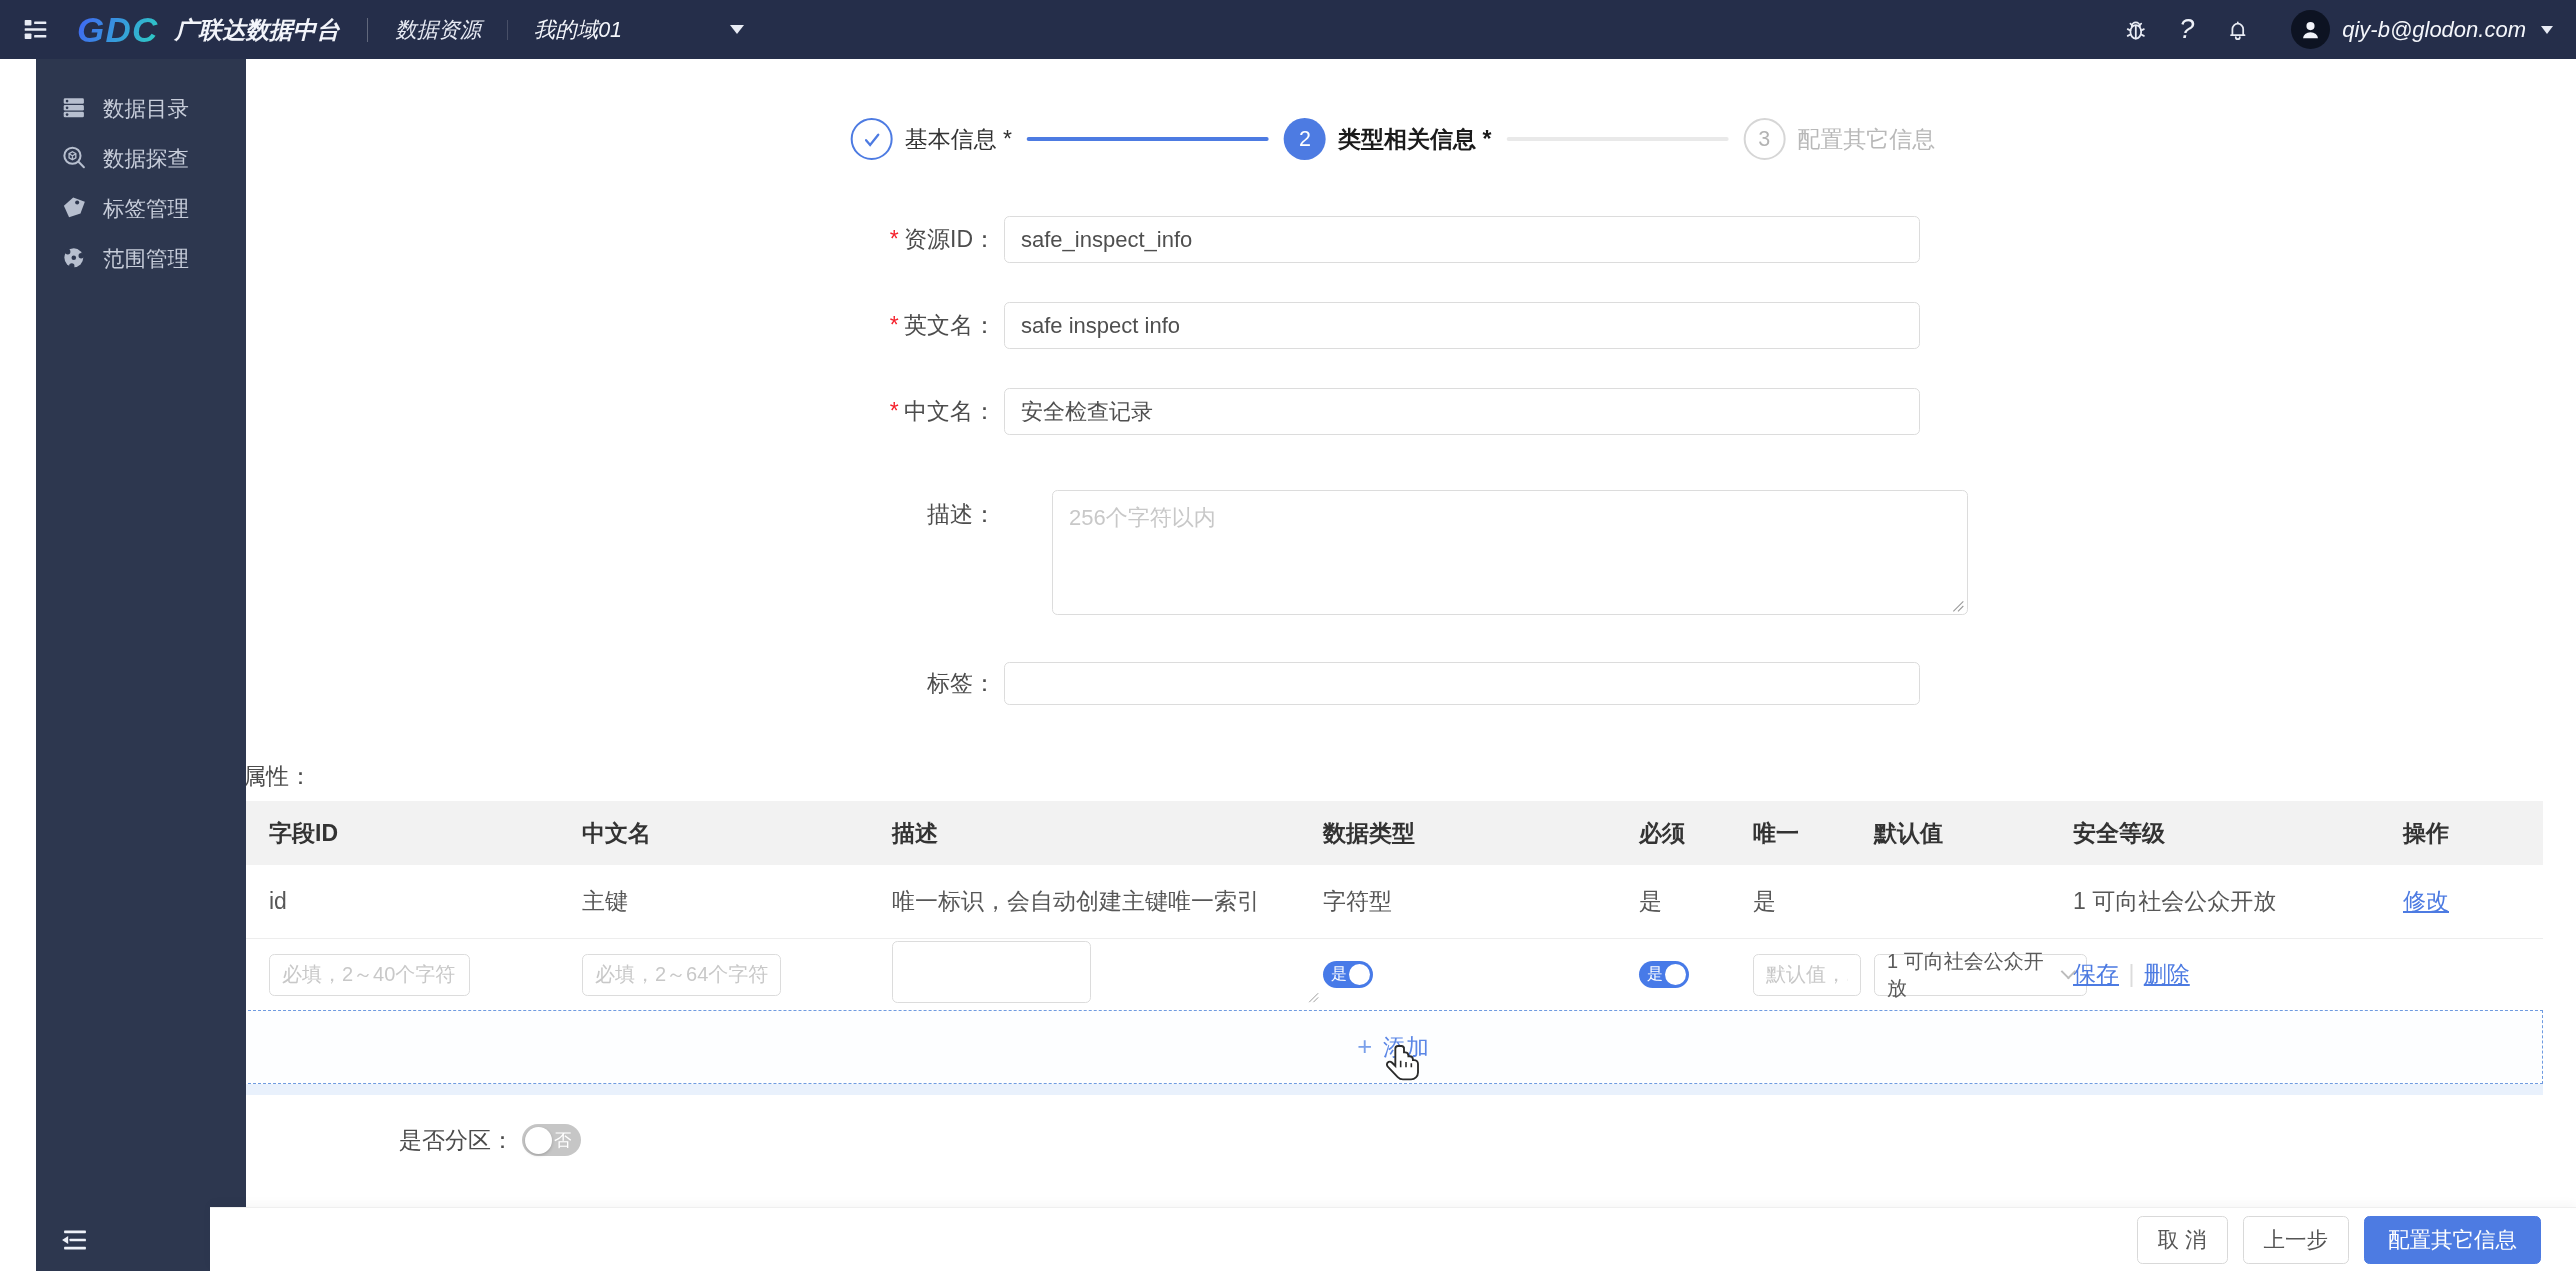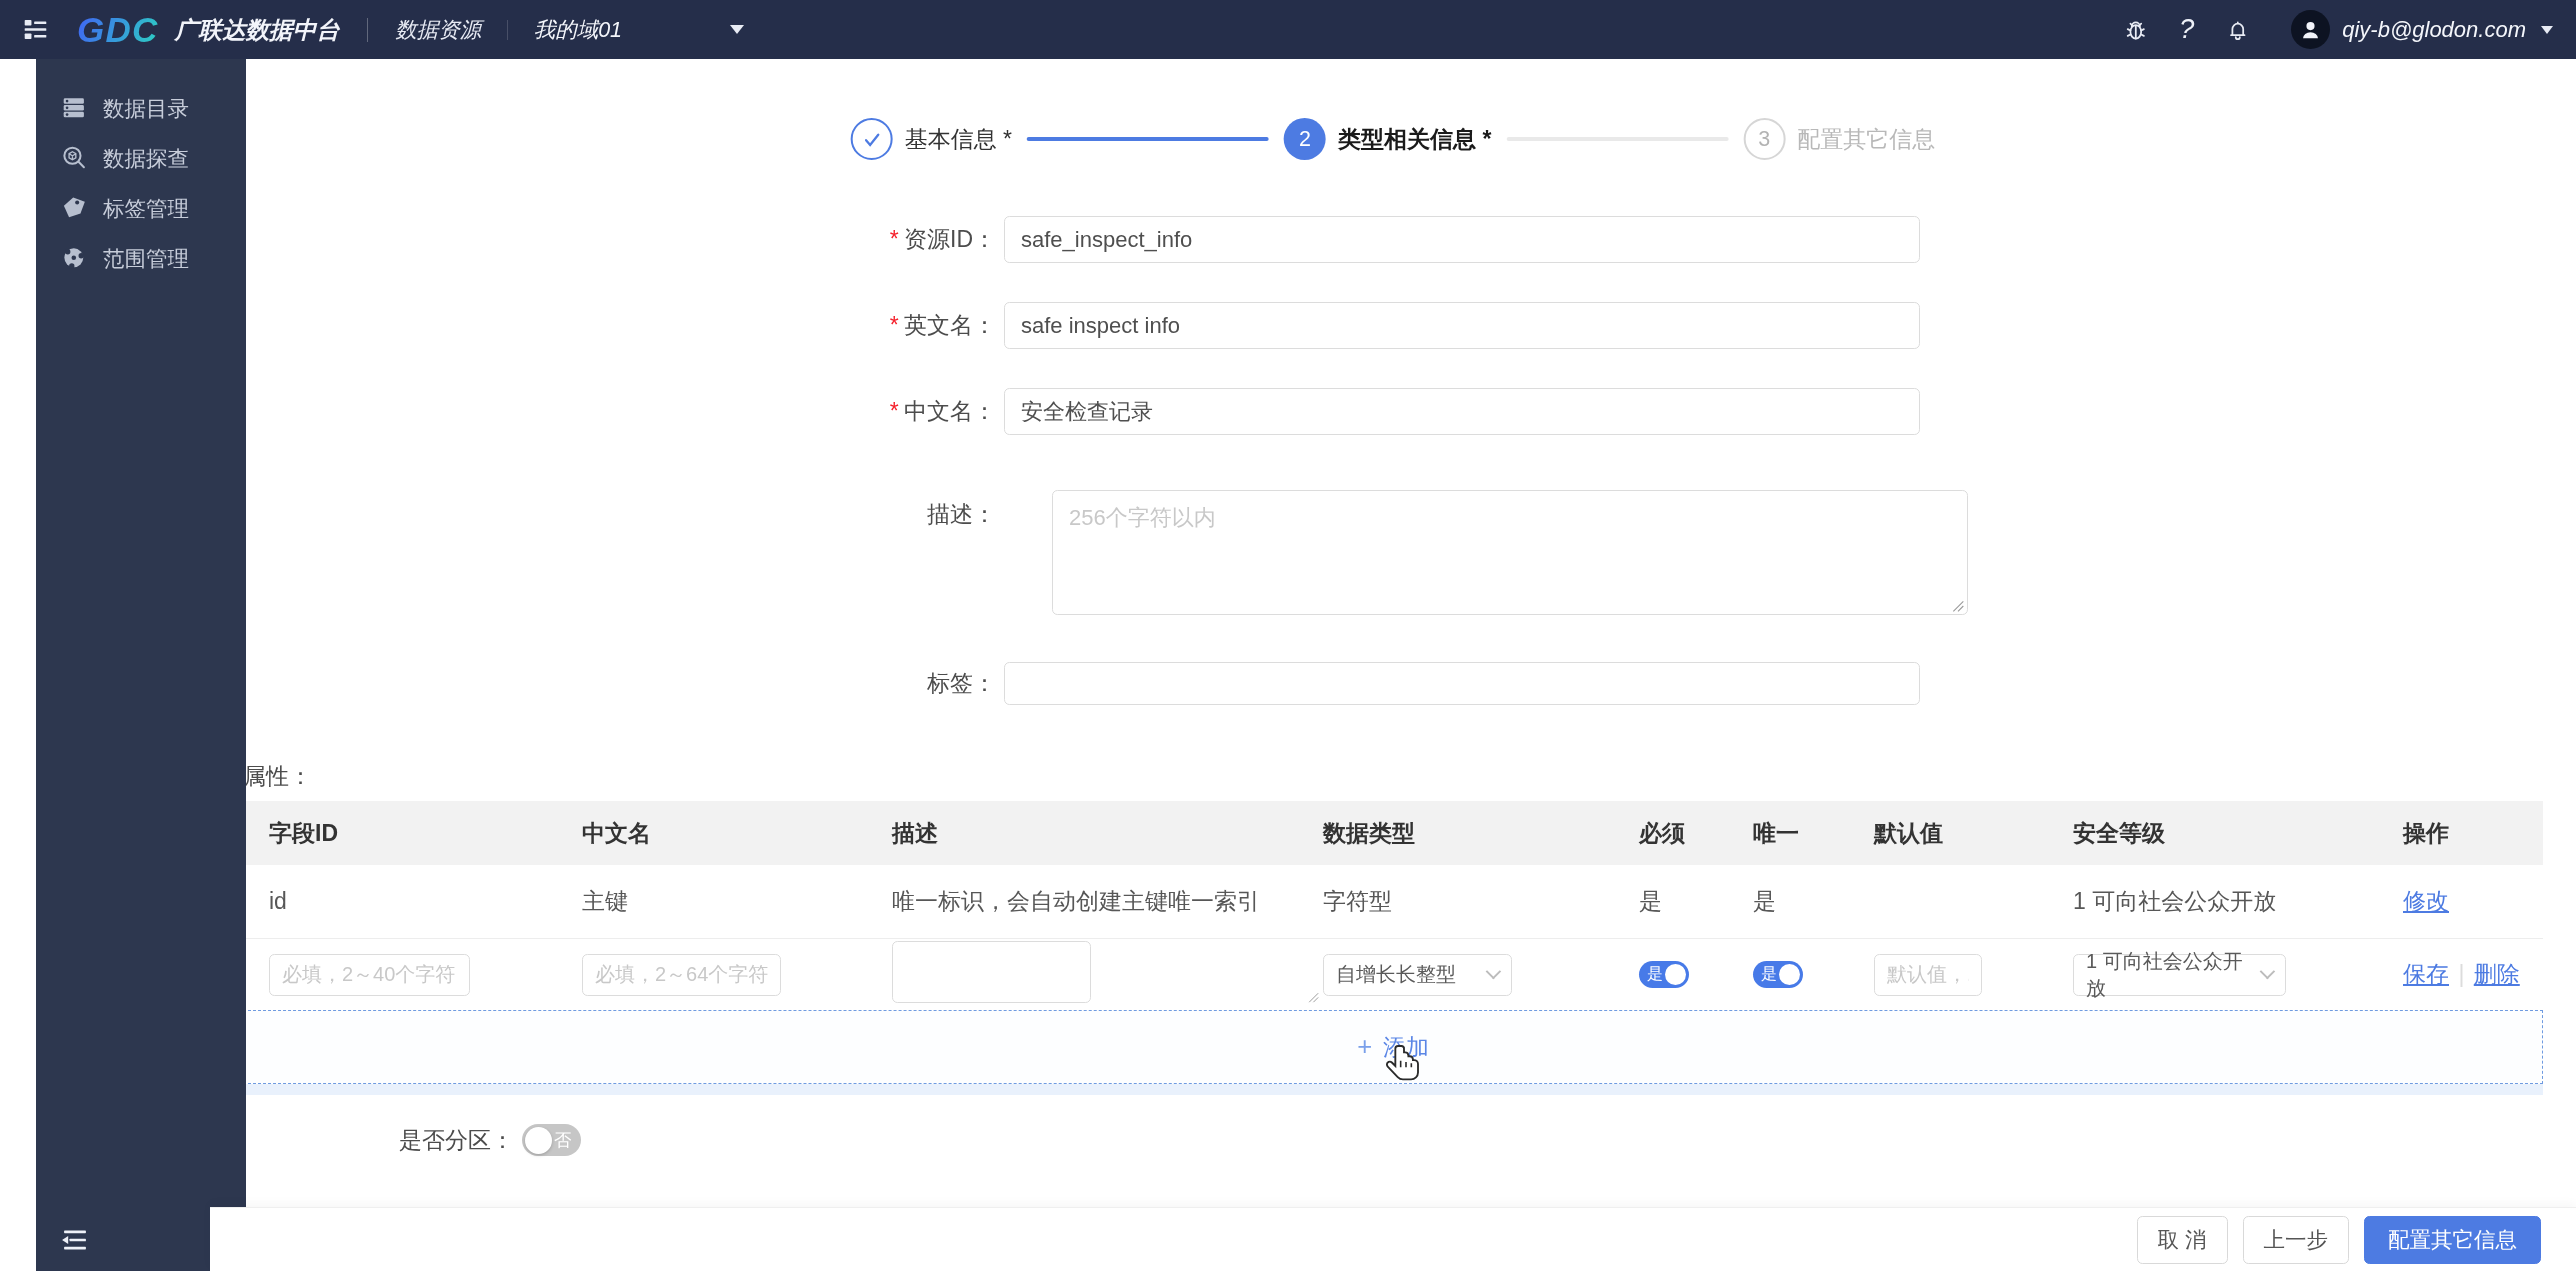--- a/index.html
+++ b/index.html
@@ -301,26 +301,20 @@
     <div class="tgrid t-edit">
       <span><input class="cell-input" style="width: 201px;" placeholder="必填，2～40个字符..."></span>
       <span><input class="cell-input" style="width: 199px;" placeholder="必填，2～64个字符"></span>
       <span class="ta-wrap" style="margin-left:0;">
         <textarea class="cell-text" style=""></textarea>
         <svg class="resize-grip" width="10.8" height="10.8" viewBox="0 0 18 18">
             <path d="M2 17 L17 2 M9 17 L17 9" stroke="#9a9a9a" stroke-width="1.6"></path>
           </svg>
       </span>
       <span>
-          <span class="select" style="width:189px;">
-            <span>自增长长整型</span>
-            <span class="chev"></span>
-          </span>
-        </span>
-      <span>
           <span class="switch">
             <span class="sw-label">是</span>
             <span class="knob"></span>
           </span>
         </span>
       <span>
           <span class="switch">
             <span class="sw-label">是</span>
             <span class="knob"></span>
           </span>

